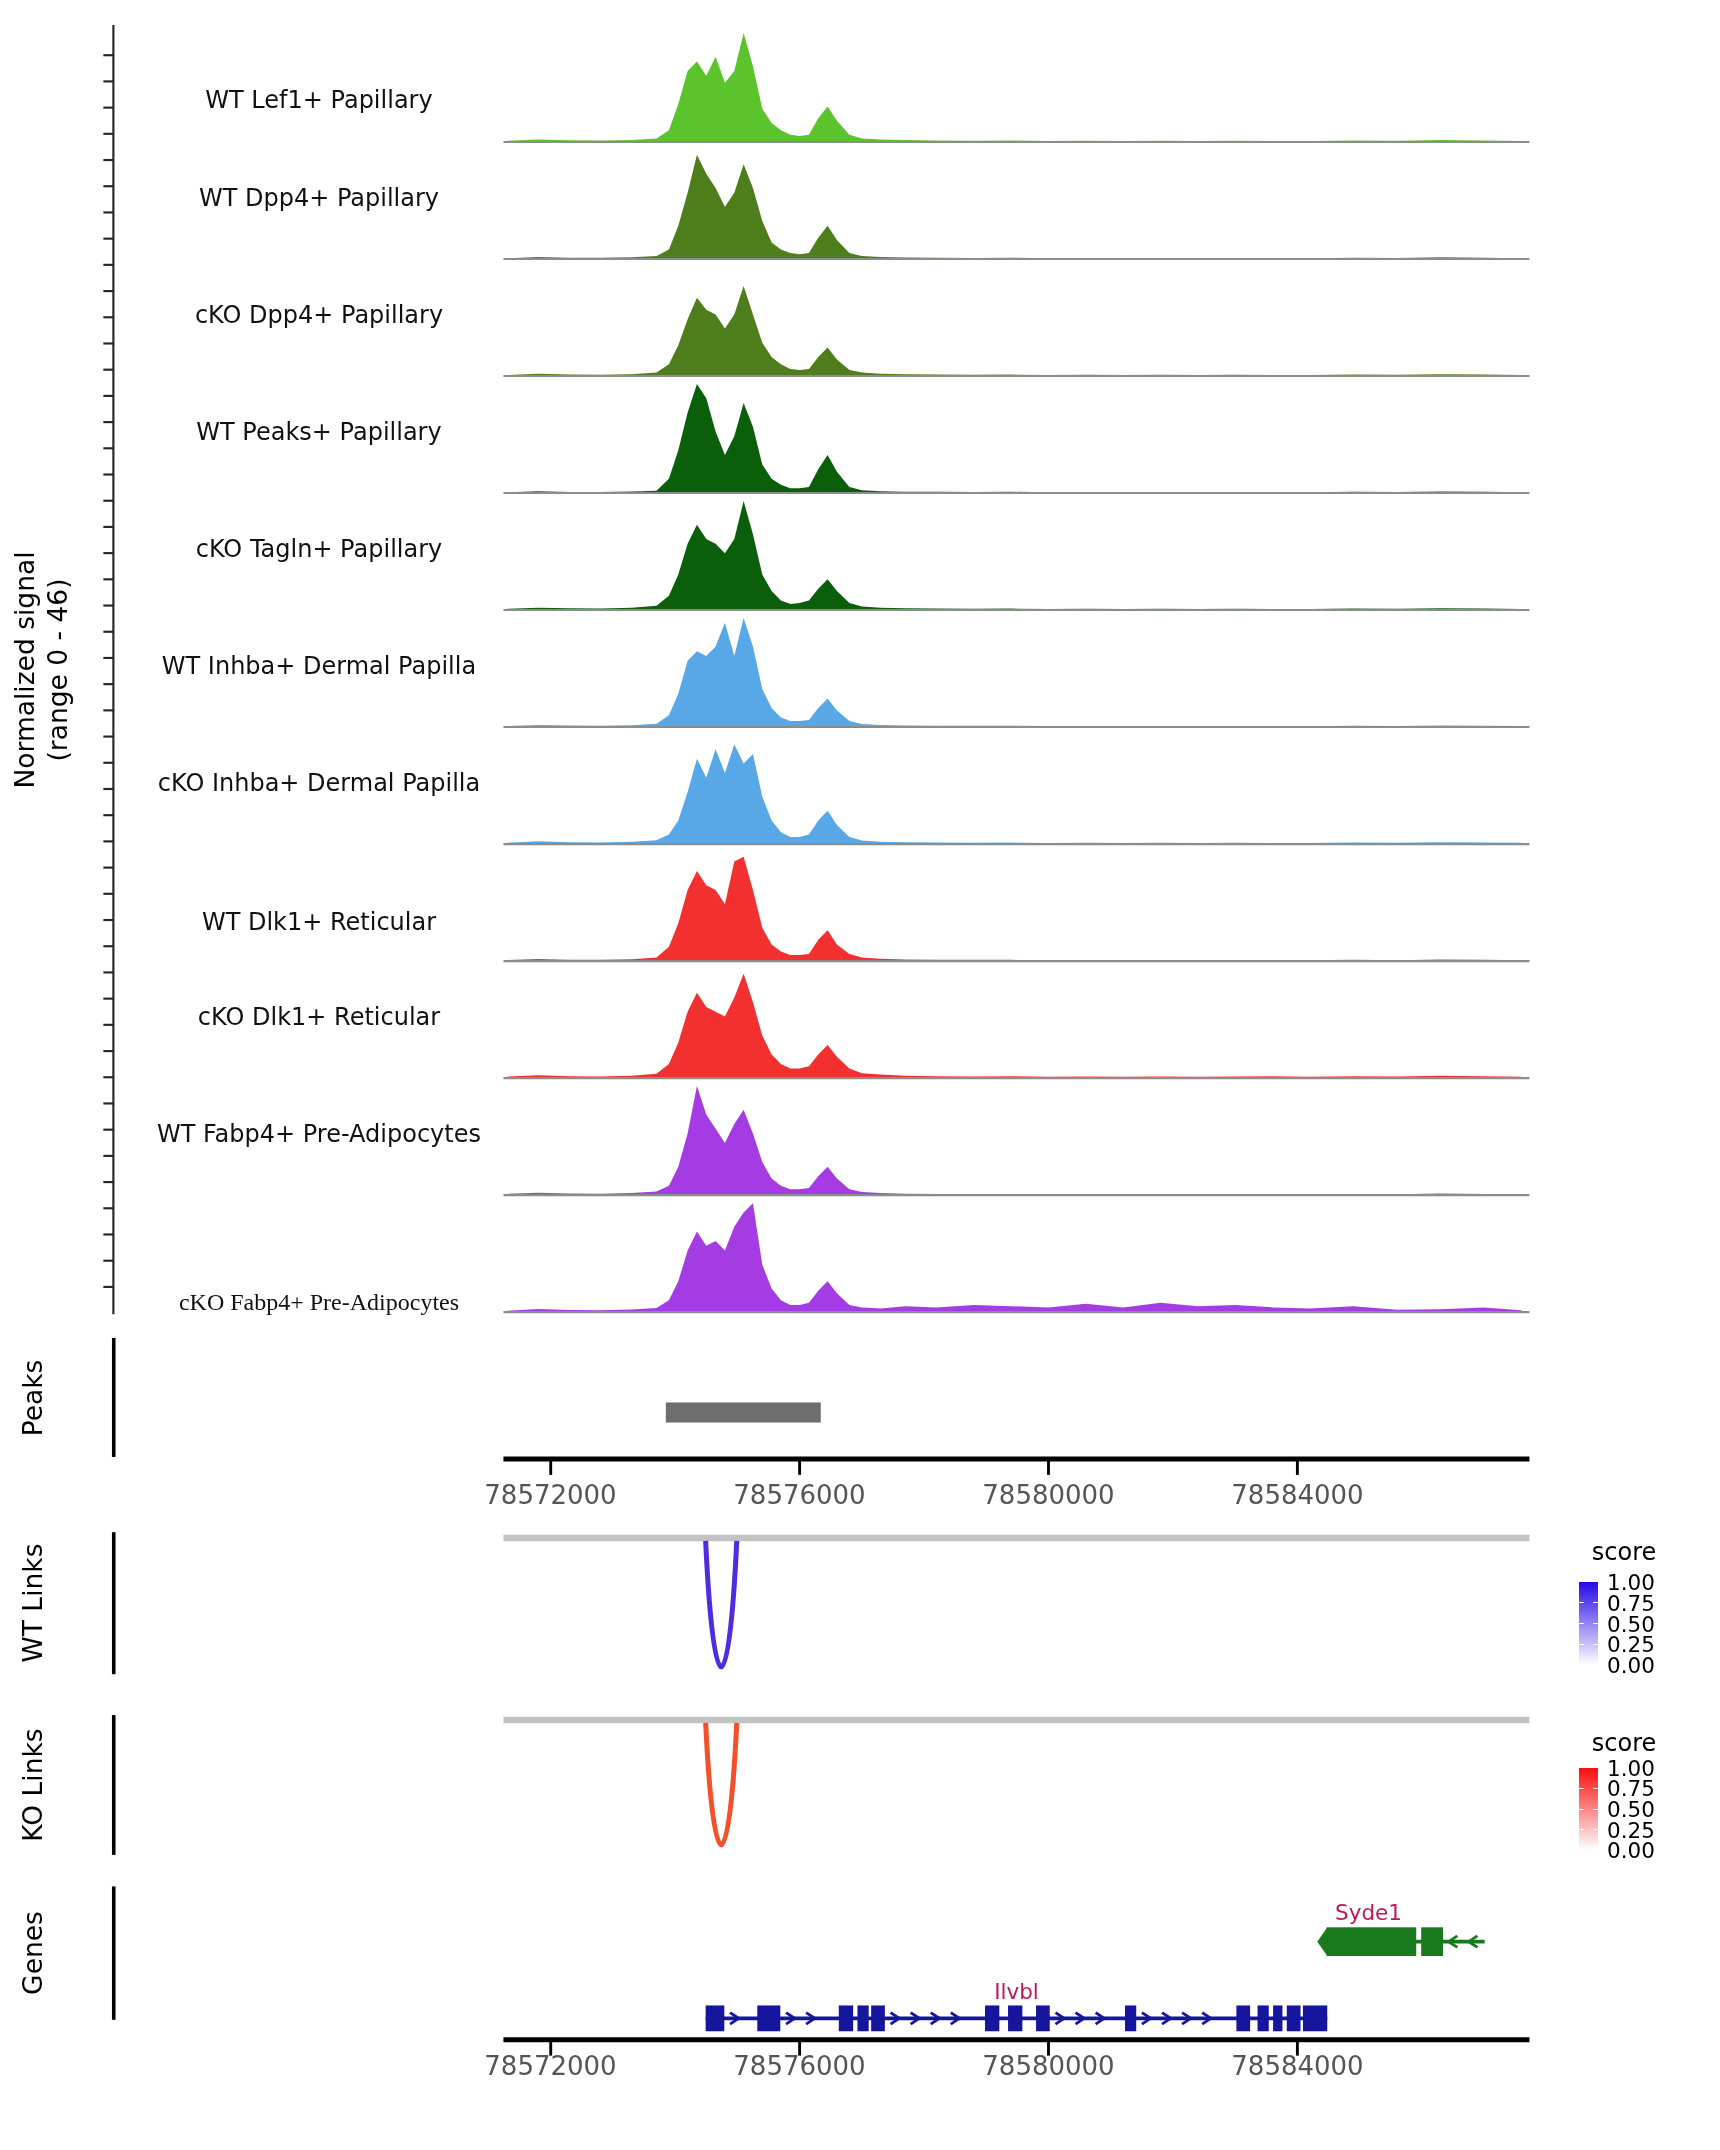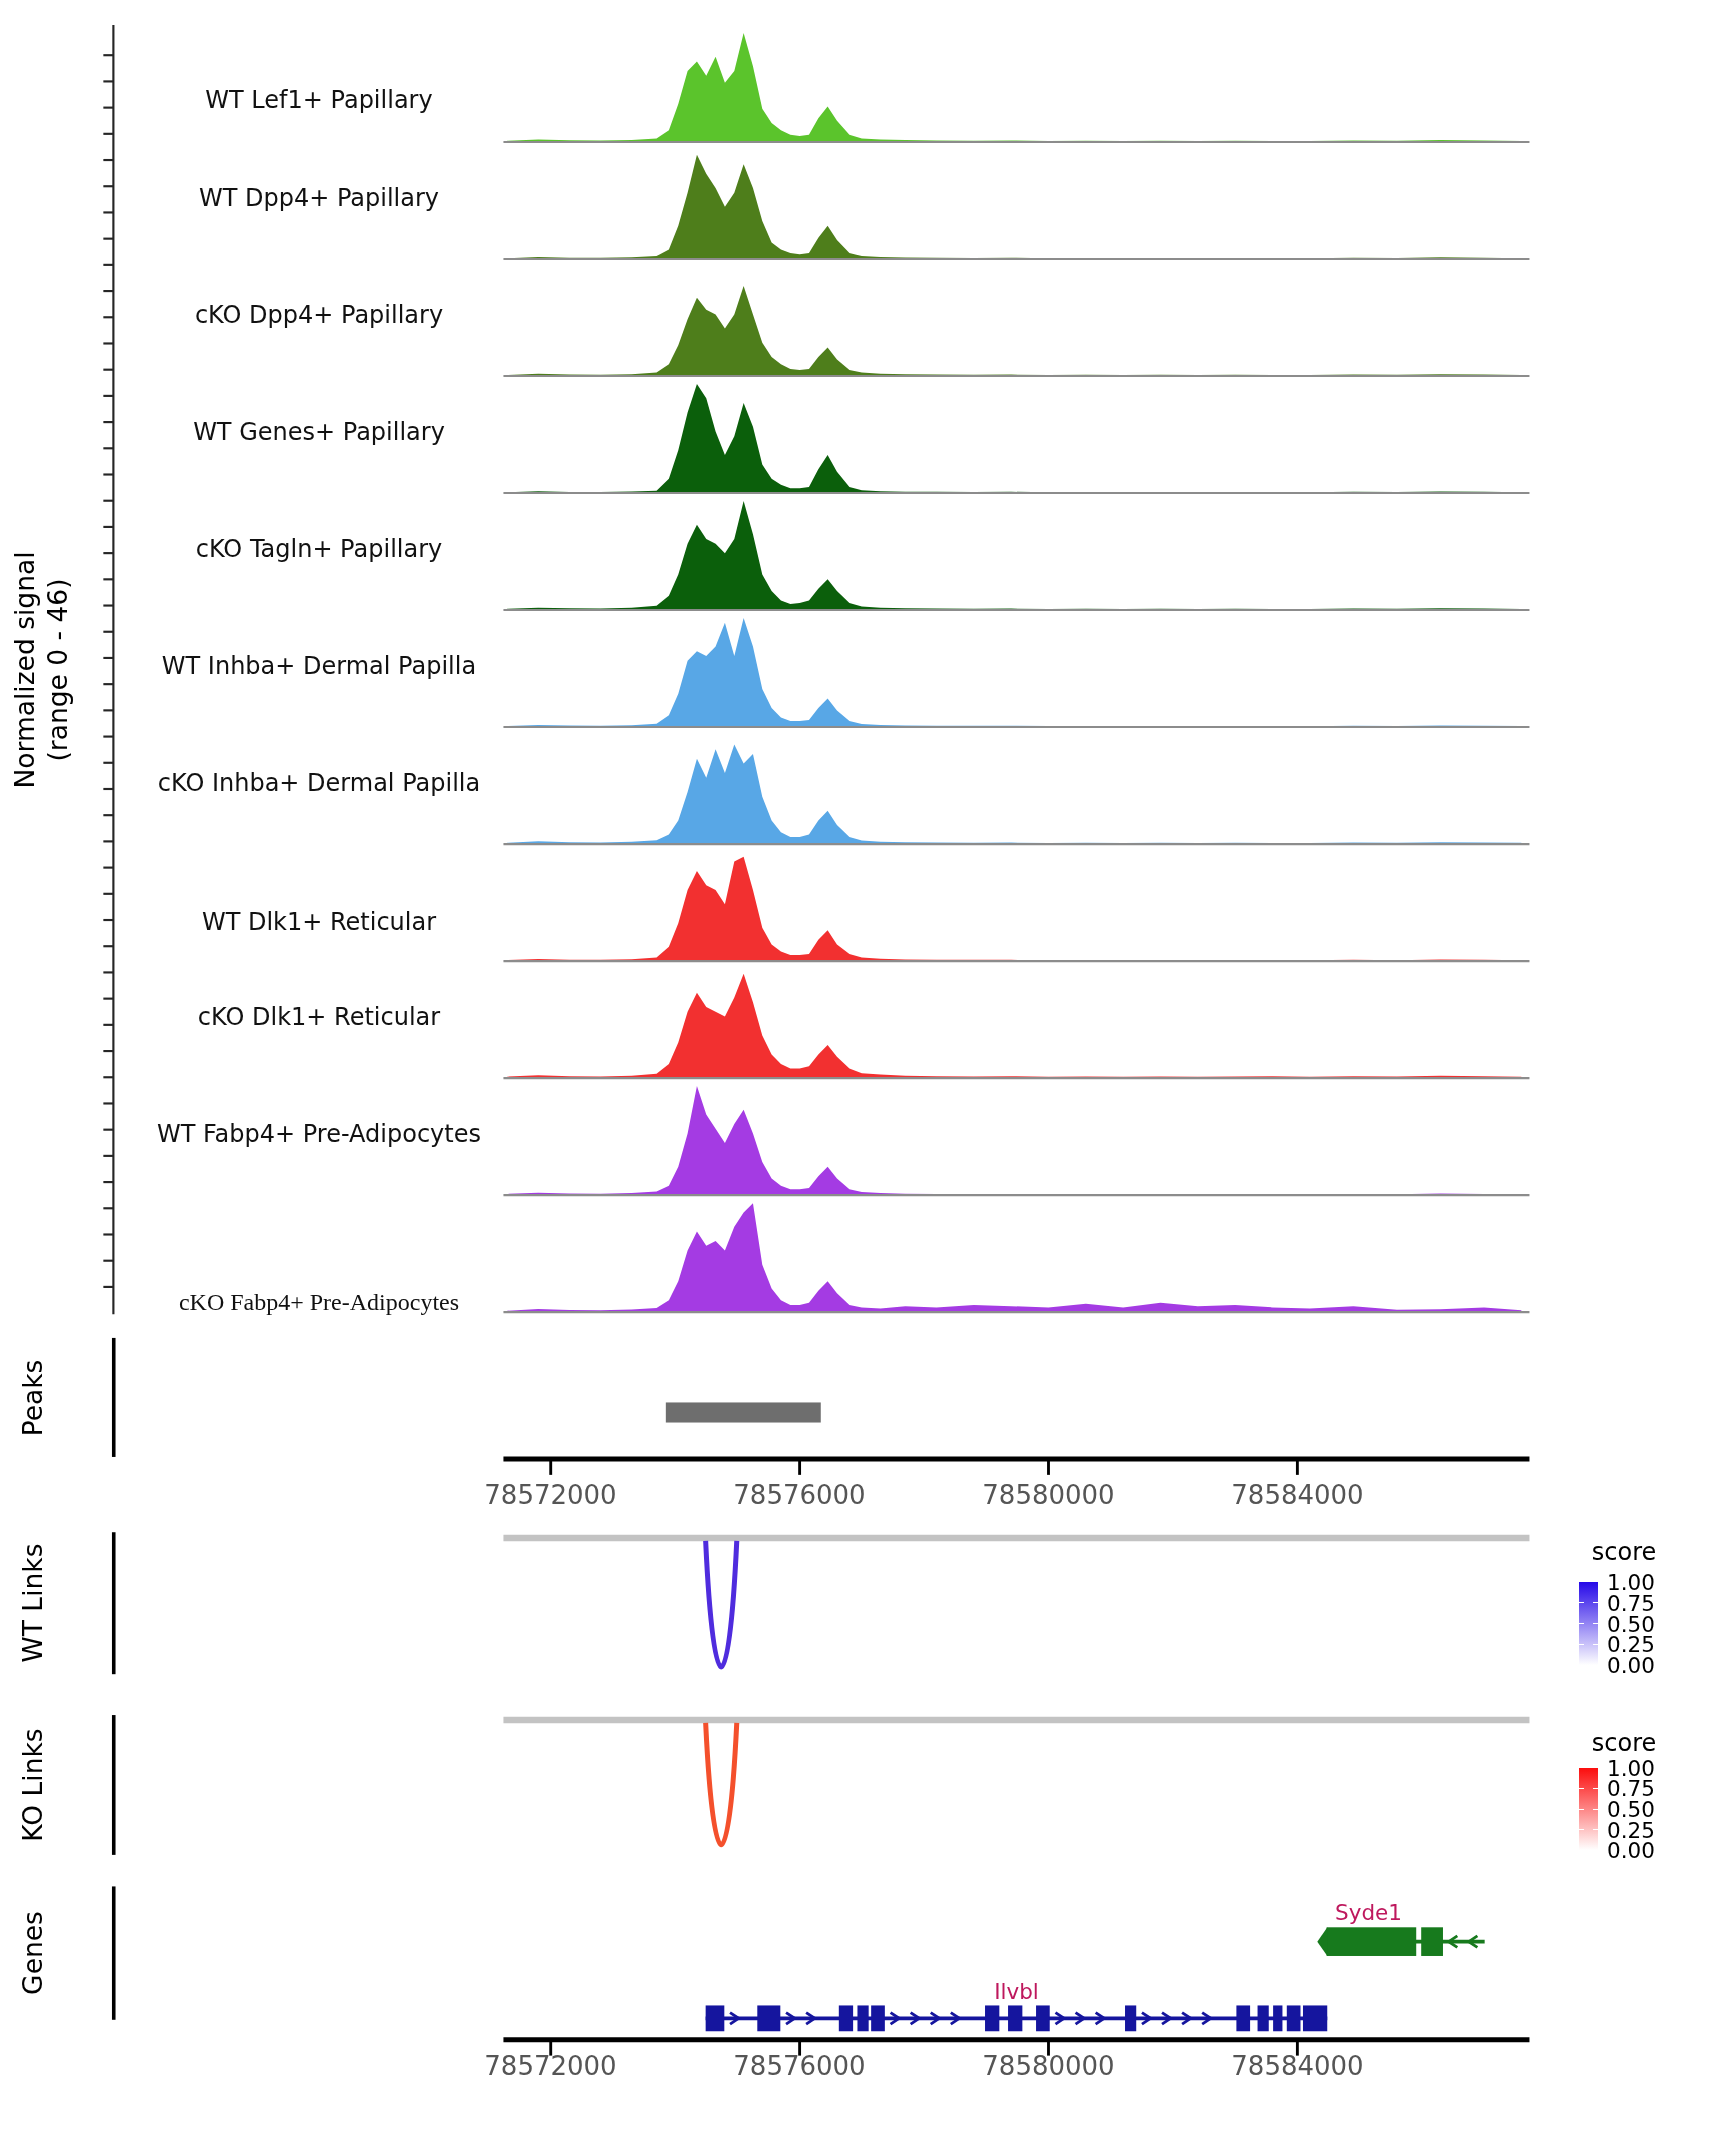--- a/index.html
+++ b/index.html
@@ -186,21 +186,21 @@
 
   <div class="abs rot sec-lbl" style="left:32px;top:1398px;">Peaks</div>
   <div class="abs rot sec-lbl" style="left:32px;top:1603px;">WT Links</div>
   <div class="abs rot sec-lbl" style="left:32px;top:1785px;">KO Links</div>
   <div class="abs rot sec-lbl" style="left:32px;top:1953px;">Genes</div>
 
   <div id="track-labels">
       <div class="abs track-lbl" style="top: 58px; margin-top: 28px;">WT Lef1+ Papillary</div>
       <div class="abs track-lbl" style="top: 184px;">WT Dpp4+ Papillary</div>
       <div class="abs track-lbl" style="top: 301px; text-align: center;">cKO Dpp4+ Papillary</div>
-      <div class="abs track-lbl" style="top: 418px;">WT Genes+ Papillary</div>
+      <div class="abs track-lbl" style="top: 418px;">WT Peaks+ Papillary</div>
       <div class="abs track-lbl" style="top: 535px;">cKO Tagln+ Papillary</div>
       <div class="abs track-lbl" style="top: 652px;">WT Inhba+ Dermal Papilla</div>
       <div class="abs track-lbl" style="top: 769px;">cKO Inhba+ Dermal Papilla</div>
       <div class="abs track-lbl" style="top: 886px; margin-top: 22px;">WT Dlk1+ Reticular</div>
       <div class="abs track-lbl" style="top: 1003px;">cKO Dlk1+ Reticular</div>
       <div class="abs track-lbl" style="top: 1120px;">WT Fabp4+ Pre-Adipocytes</div>
       <div class="abs track-lbl" style="top: 1289px; font-family: Liberation Serif, serif;">cKO Fabp4+ Pre-Adipocytes</div>
     </div>
   <div id="axis-labels">
       <div class="abs tick-lbl" style="left: 443px; top: 1480px;">78572000</div>

